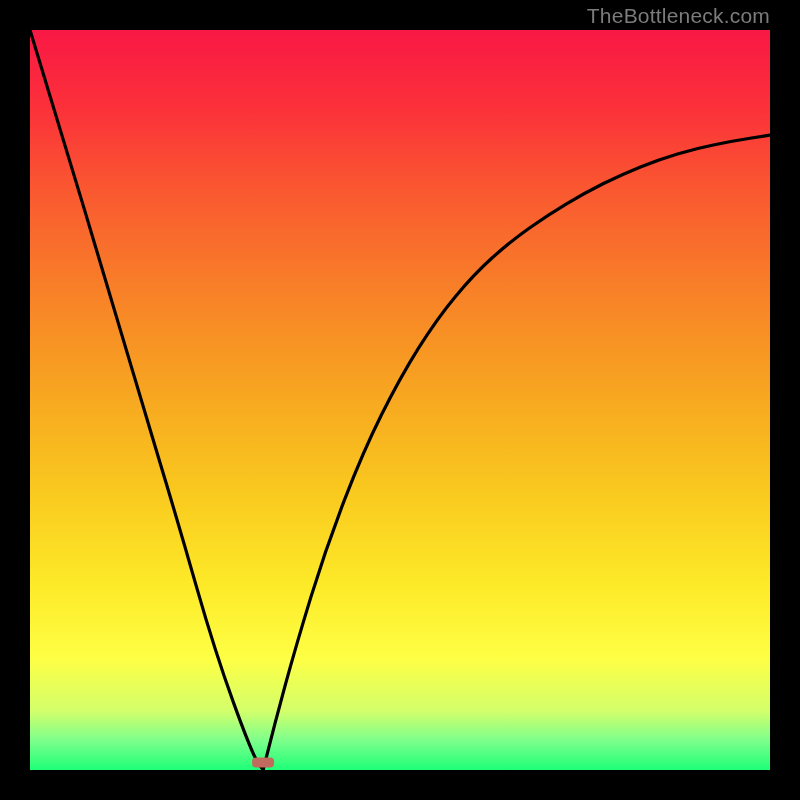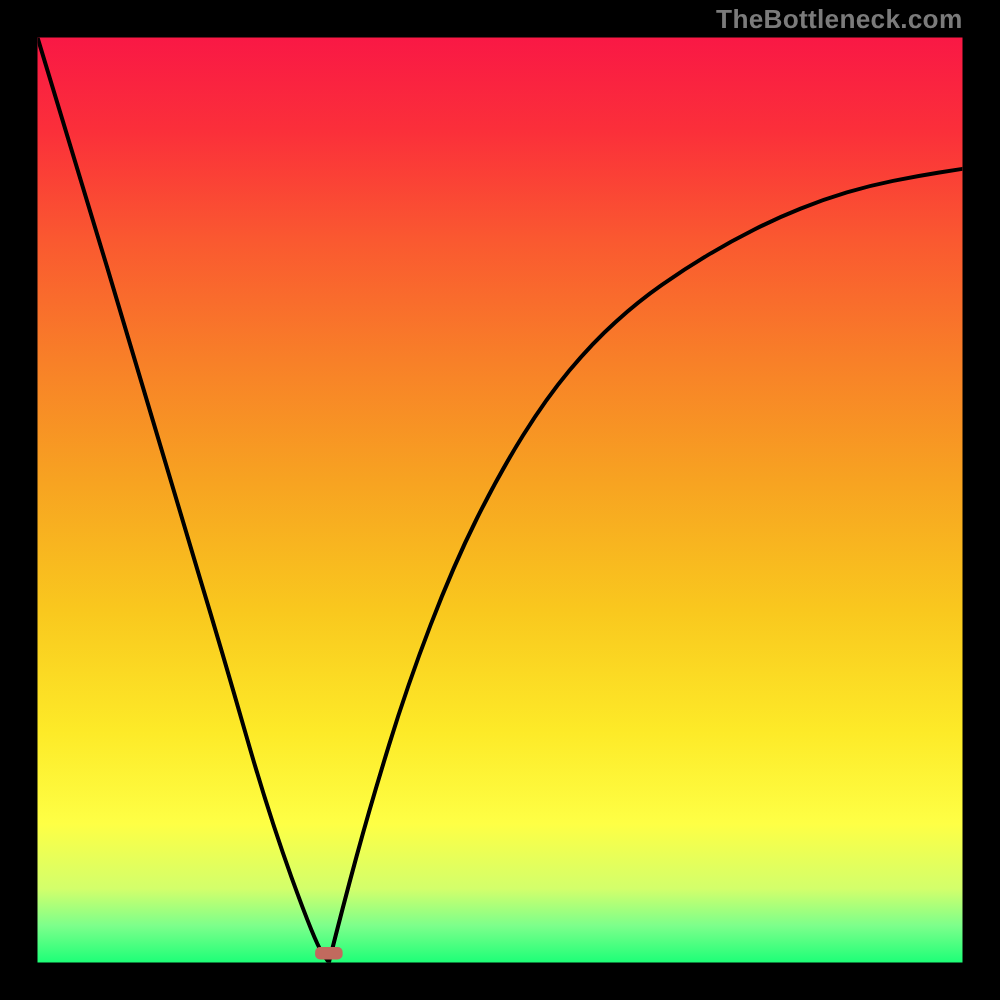--- a/index.html
+++ b/index.html
@@ -36,21 +36,21 @@
       #7dff8b 96%,
       #1dff77 100%
     );
   }
   .watermark {
     position: absolute;
     top: 4px;
     right: 30px;
     color: #7b7b7b;
     font-size: 21px;
-    font-weight: 700;
+    font-weight: 400;
     letter-spacing: 0.2px;
     user-select: none;
   }
   svg.curve {
     position: absolute;
     left: 0;
     top: 0;
     width: 740px;
     height: 740px;
   }

